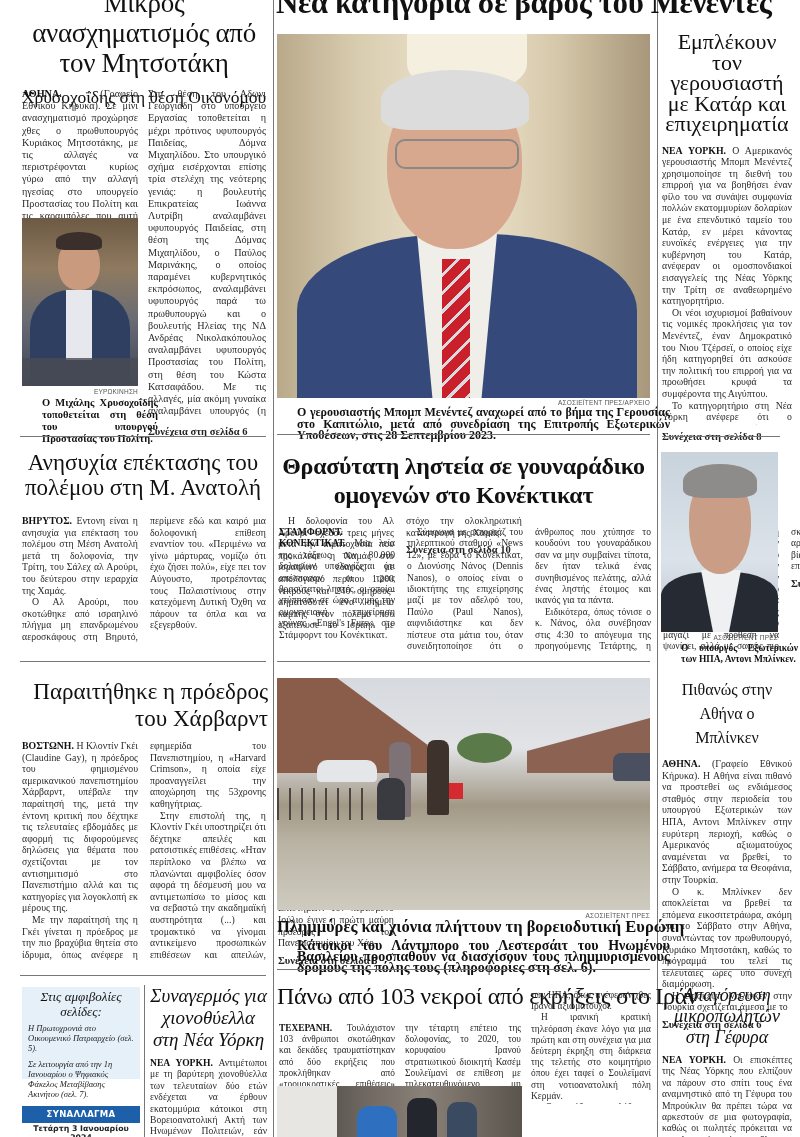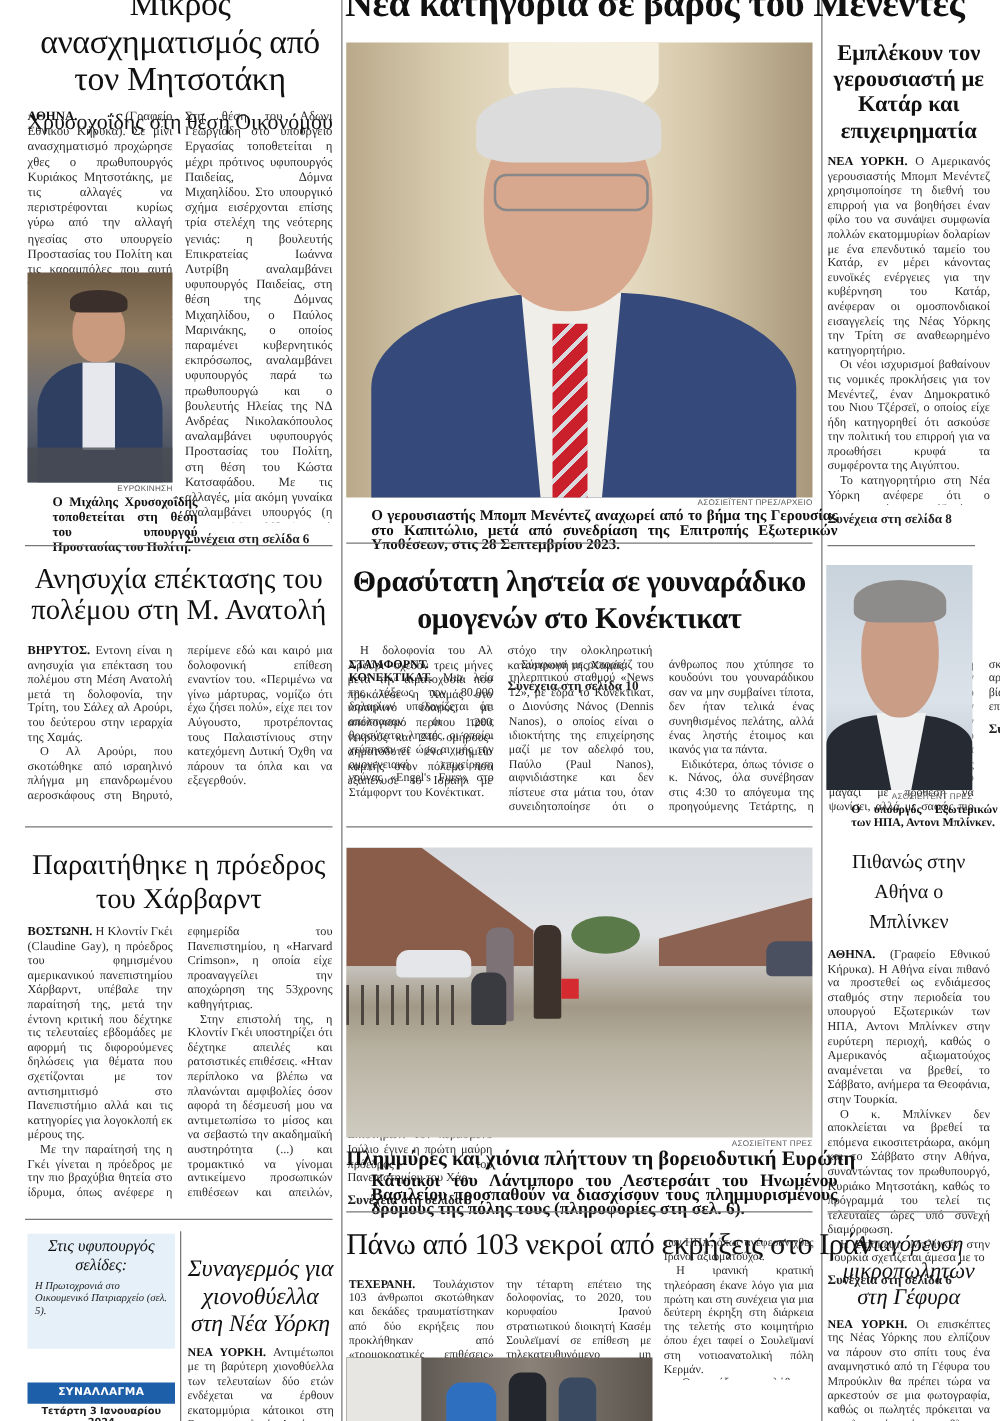--- a/index.html
+++ b/index.html
@@ -56,21 +56,21 @@
   <div class="ppl" style="left:140px; top:200px; width:80px; height:170px; background:#f0eee8; clip-path:polygon(0 0,100% 0,80% 100%,20% 100%);"></div>
   <div class="ppl" style="left:165px; top:225px; width:28px; height:150px; background:repeating-linear-gradient(135deg,#c9202c 0 10px,#d9d9e0 10px 13px);"></div>
   <div class="ppl" style="left:110px; top:50px; width:135px; height:165px; border-radius:46% 46% 48% 48%; background:#d8a88e;"></div>
   <div class="ppl" style="left:104px; top:36px; width:148px; height:60px; border-radius:50% 50% 20% 20%; background:#dcdcdc;"></div>
   <div class="ppl" style="left:118px; top:105px; width:120px; height:26px; border:2px solid #888; border-radius:10px; background:transparent;"></div>
 </div>
 <div class="abs credit" style="left:277px; top:399px; width:373px;">ΑΣΟΣΙΕΪΤΕΝΤ ΠΡΕΣ/ΑΡΧΕΙΟ</div>
 <div class="abs caption" style="left:277px; top:407px; width:373px; font-size:12px; line-height:11.5px;">Ο γερουσιαστής Μπομπ Μενέντεζ αναχωρεί από το βήμα της Γερουσίας στο Καπιτώλιο, μετά από συνεδρίαση της Επιτροπής Εξωτερικών Υποθέσεων, στις 28 Σεπτεμβρίου 2023.</div>
 
 <div class="abs" style="left:662px; top:32px; width:130px;">
-  <h2 class="hl" style="font-size:18px; font-weight:bold; line-height:20.5px;">Εμπλέκουν τον γερουσιαστή με Κατάρ και επιχειρηματία</h2>
+  <h2 class="hl" style="font-size:22px; font-weight:normal; line-height:20.5px;">Εμπλέκουν τον γερουσιαστή με Κατάρ και επιχειρηματία</h2>
   <div class="body" style="margin-top:10px; max-height:280px; overflow:hidden; font-size:9.8px; line-height:11.6px;">
     <p class="first"><span class="dateline">ΝΕΑ ΥΟΡΚΗ.</span> <span>Ο Αμερικανός γερουσιαστής Μπομπ Μενέντεζ χρησιμοποίησε τη διεθνή του επιρροή για να βοηθήσει έναν φίλο του να συνάψει συμφωνία πολλών εκατομμυρίων δολαρίων με ένα επενδυτικό ταμείο του Κατάρ, εν μέρει κάνοντας ευνοϊκές ενέργειες για την κυβέρνηση του Κατάρ, ανέφεραν οι ομοσπονδιακοί εισαγγελείς της Νέας Υόρκης την Τρίτη σε αναθεωρημένο κατηγορητήριο.</span></p>
     <p>Οι νέοι ισχυρισμοί βαθαίνουν τις νομικές προκλήσεις για τον Μενέντεζ, έναν Δημοκρατικό του Νιου Τζέρσεϊ, ο οποίος είχε ήδη κατηγορηθεί ότι ασκούσε την πολιτική του επιρροή για να προωθήσει κρυφά τα συμφέροντα της Αιγύπτου.</p>
     <p>Το κατηγορητήριο στη Νέα Υόρκη ανέφερε ότι ο γερουσιαστής και η σύζυγός του δέχτηκαν δωροδοκίες με ράβδους χρυσού και μετρητά από τον κατασκευαστή ακινήτων του Νιου Τζέρσεϊ, Φρεντ Νταϊμπες (Fred Daibes), ως ανταμοιβή για διάφορες πράξεις διαφθοράς που περιλάμβαναν τη βοήθειά του</p>
   </div>
   <div class="cont" style="margin-top:6px;">Συνέχεια στη σελίδα 8</div>
 </div>
 
 <div class="rule" style="left:20px; top:436px; width:246px;"></div>
 <div class="rule" style="left:277px; top:434px; width:373px;"></div>
@@ -97,21 +97,21 @@
   <div class="ppl" style="left:0; top:120px; width:117px; height:60px; border-radius:40% 40% 0 0; background:#262a33;"></div>
   <div class="ppl" style="left:40px; top:118px; width:40px; height:62px; background:#eef0f2; clip-path:polygon(0 0,100% 0,70% 100%,30% 100%);"></div>
   <div class="ppl" style="left:28px; top:22px; width:62px; height:100px; border-radius:45% 45% 48% 48%; background:#c99d86;"></div>
   <div class="ppl" style="left:22px; top:12px; width:74px; height:34px; border-radius:50% 50% 25% 25%; background:#8e8c8a;"></div>
 </div>
 <div class="abs credit" style="left:661px; top:634px; width:117px;">ΑΣΟΣΙΕΪΤΕΝΤ ΠΡΕΣ</div>
 <div class="abs caption" style="left:661px; top:643px; width:117px; font-size:9.5px; line-height:11px;">Ο υπουργός Εξωτερικών των ΗΠΑ, Αντονι Μπλίνκεν.</div>
 
 <div class="rule" style="left:277px; top:661px; width:373px;"></div>
 
-<h2 class="abs hl" style="left:18px; top:678px; width:250px; font-size:23px; font-weight:normal; line-height:27px;">Παραιτήθηκε η πρόεδρος του Χάρβαρντ</h2>
+<h2 class="abs hl" style="left:18px; top:678px; width:250px; font-size:23px; font-weight:normal; line-height:27px;text-align:right;">Παραιτήθηκε η πρόεδρος του Χάρβαρντ</h2>
 <div class="abs body cols2" style="left:22px; top:740px; width:244px; height:228px; column-fill:auto; font-size:9.8px; line-height:11.6px;">
   <p class="first"><span class="dateline">ΒΟΣΤΩΝΗ.</span> <span>Η Κλοντίν Γκέι (Claudine Gay), η πρόεδρος του φημισμένου αμερικανικού πανεπιστημίου Χάρβαρντ, υπέβαλε την παραίτησή της, μετά την έντονη κριτική που δέχτηκε τις τελευταίες εβδομάδες με αφορμή τις διφορούμενες δηλώσεις για θέματα που σχετίζονται με τον αντισημιτισμό στο Πανεπιστήμιο αλλά και τις κατηγορίες για λογοκλοπή εκ μέρους της.</span></p>
   <p>Με την παραίτησή της η Γκέι γίνεται η πρόεδρος με την πιο βραχύβια θητεία στο ίδρυμα, όπως ανέφερε η εφημερίδα του Πανεπιστημίου, η «Harvard Crimson», η οποία είχε προαναγγείλει την αποχώρηση της 53χρονης καθηγήτριας.</p>
   <p>Στην επιστολή της, η Κλοντίν Γκέι υποστηρίζει ότι δέχτηκε απειλές και ρατσιστικές επιθέσεις. «Ηταν περίπλοκο να βλέπω να πλανώνται αμφιβολίες όσον αφορά τη δέσμευσή μου να αντιμετωπίσω το μίσος και να σεβαστώ την ακαδημαϊκή αυστηρότητα (...) και τρομακτικό να γίνομαι αντικείμενο προσωπικών επιθέσεων και απειλών, τροφοδοτούμενων από τον ρατσισμό», αναφέρει η Κλοντίν Γκέι στην επιστολή της. «Με βαριά καρδιά αλλά με βαθύτατη αγάπη για το Χάρβαρντ σας γράφω για να σας ανακοινώσω ότι θα αποχωρήσω από το αξίωμα του προέδρου», πρόσθεσε.</p>
   <p>Η 53χρονη Γκέι, γεννηθείσα στη Νέα Υόρκη σε μια οικογένεια μεταναστών από την Αϊτή, είναι καθηγήτρια Πολιτικών Επιστημών. Τον περασμένο Ιούλιο έγινε η πρώτη μαύρη πρόεδρος του Πανεπιστημίου του Χάρ-</p>
   <div class="cont" style="margin-top:6px;">Συνέχεια στη σελίδα 5</div>
 </div>
 <div class="rule" style="left:20px; top:975px; width:246px;"></div>
 
 <div class="photo" style="left:277px; top:678px; width:373px; height:232px; background:linear-gradient(180deg,#d6d9de 0%,#e1e3e6 30%,#a29886 55%,#b8b2a2 70%,#cfcbc0 100%);">
@@ -136,29 +136,30 @@
   <div class="body" style="margin-top:8px; font-size:9.8px; line-height:11.6px;">
     <p class="first"><span class="dateline">ΑΘΗΝΑ.</span> <span>(Γραφείο Εθνικού Κήρυκα). Η Αθήνα είναι πιθανό να προστεθεί ως ενδιάμεσος σταθμός στην περιοδεία του υπουργού Εξωτερικών των ΗΠΑ, Αντονι Μπλίνκεν στην ευρύτερη περιοχή, καθώς ο Αμερικανός αξιωματούχος αναμένεται να βρεθεί, το Σάββατο, ανήμερα τα Θεοφάνια, στην Τουρκία.</span></p>
     <p>Ο κ. Μπλίνκεν δεν αποκλείεται να βρεθεί τα επόμενα εικοσιτετράωρα, ακόμη και το Σάββατο στην Αθήνα, συναντώντας τον πρωθυπουργό, Κυριάκο Μητσοτάκη, καθώς το πρόγραμμά του τελεί τις τελευταίες ώρες υπό συνεχή διαμόρφωση.</p>
     <p>Η επίσκεψη Μπλίνκεν στην Τουρκία σχετίζεται άμεσα με το</p>
   </div>
   <div class="cont" style="margin-top:6px;">Συνέχεια στη σελίδα 6</div>
 </div>
 <div class="rule" style="left:662px; top:969px; width:118px;"></div>
 
 <div class="abs" style="left:22px; top:987px; width:118px; height:92px; background:#e6f0f8; padding:0 6px; box-sizing:border-box;">
-  <div class="hl" style="font-size:13px; font-style:italic; line-height:15px; margin-top:2px; font-family:'Liberation Serif',serif;">Στις υφυπουργός σελίδες:</div>
+  <div class="hl" style="font-size:13px; font-style:italic; line-height:15px; margin-top:2px; font-family:'Liberation Serif',serif;">Στις αμφιβολίες σελίδες:</div>
   <div style="font-family:'Liberation Serif',serif; font-style:italic; font-size:8.5px; line-height:10px; margin-top:4px; color:#222;">Η Πρωτοχρονιά στο Οικουμενικό Πατριαρχείο (σελ. 5).</div>
+  <div style="font-family:'Liberation Serif',serif; font-style:italic; font-size:8.5px; line-height:10px; margin-top:6px; color:#222;">Σε λειτουργία από την 1η Ιανουαρίου ο Ψηφιακός Φάκελος Μεταβίβασης Ακινήτου (σελ. 7).</div>
 </div>
 <div class="abs" style="left:22px; top:1106px; width:118px; height:17px; background:#1d5fa8; color:#fff; font-family:'DejaVu Sans',sans-serif; font-weight:bold; font-size:8.5px; line-height:17px; text-align:center; letter-spacing:0.3px;">ΣΥΝΑΛΛΑΓΜΑ</div>
 <div class="abs" style="left:22px; top:1124px; width:118px; text-align:center; font-family:'DejaVu Sans',sans-serif; font-weight:bold; font-size:7.8px; color:#222;">Τετάρτη 3 Ιανουαρίου 2024</div>
 
 <div class="vrule" style="left:144px; top:985px; height:152px;"></div>
 <div class="abs" style="left:150px; top:985px; width:117px;">
-  <h2 class="hl" style="font-size:19px; font-style:italic; font-weight:normal; line-height:22px;margin-top:20px;">Συναγερμός για χιονοθύελλα στη Νέα Υόρκη</h2>
+  <h2 class="hl" style="font-size:19px; font-style:italic; font-weight:normal; line-height:22px;">Συναγερμός για χιονοθύελλα στη Νέα Υόρκη</h2>
   <div class="body" style="margin-top:6px; font-size:9.6px; line-height:11.4px; max-height:80px; overflow:hidden;">
     <p class="first"><span class="dateline">ΝΕΑ ΥΟΡΚΗ.</span> <span>Αντιμέτωποι με τη βαρύτερη χιονοθύελλα των τελευταίων δύο ετών ενδέχεται να έρθουν εκατομμύρια κάτοικοι στη Βορειοανατολική Ακτή των Ηνωμένων Πολιτειών, εάν επιβεβαιωθούν οι προγνώσεις των μετεωρολόγων για το τέλος της</span></p>
   </div>
 </div>
 
 <h2 class="abs hl" style="left:277px; top:984px; width:373px; font-size:24px; font-weight:normal; white-space:nowrap; letter-spacing:-0.3px;">Πάνω από 103 νεκροί από εκρήξεις στο Ιράν</h2>
 <div class="abs body" style="left:279px; top:1023px; width:116px; font-size:9.4px; line-height:11.2px;">
   <p class="first"><span class="dateline">ΤΕΧΕΡΑΝΗ.</span> <span>Τουλάχιστον 103 άνθρωποι σκοτώθηκαν και δεκάδες τραυματίστηκαν από δύο εκρήξεις που προκλήθηκαν από «τρομοκρατικές επιθέσεις» στη διάρκεια τελετής στο Ιράν για</span></p>
 </div>
 <div class="abs body" style="left:405px; top:1023px; width:116px; font-size:9.4px; line-height:11.2px;">

